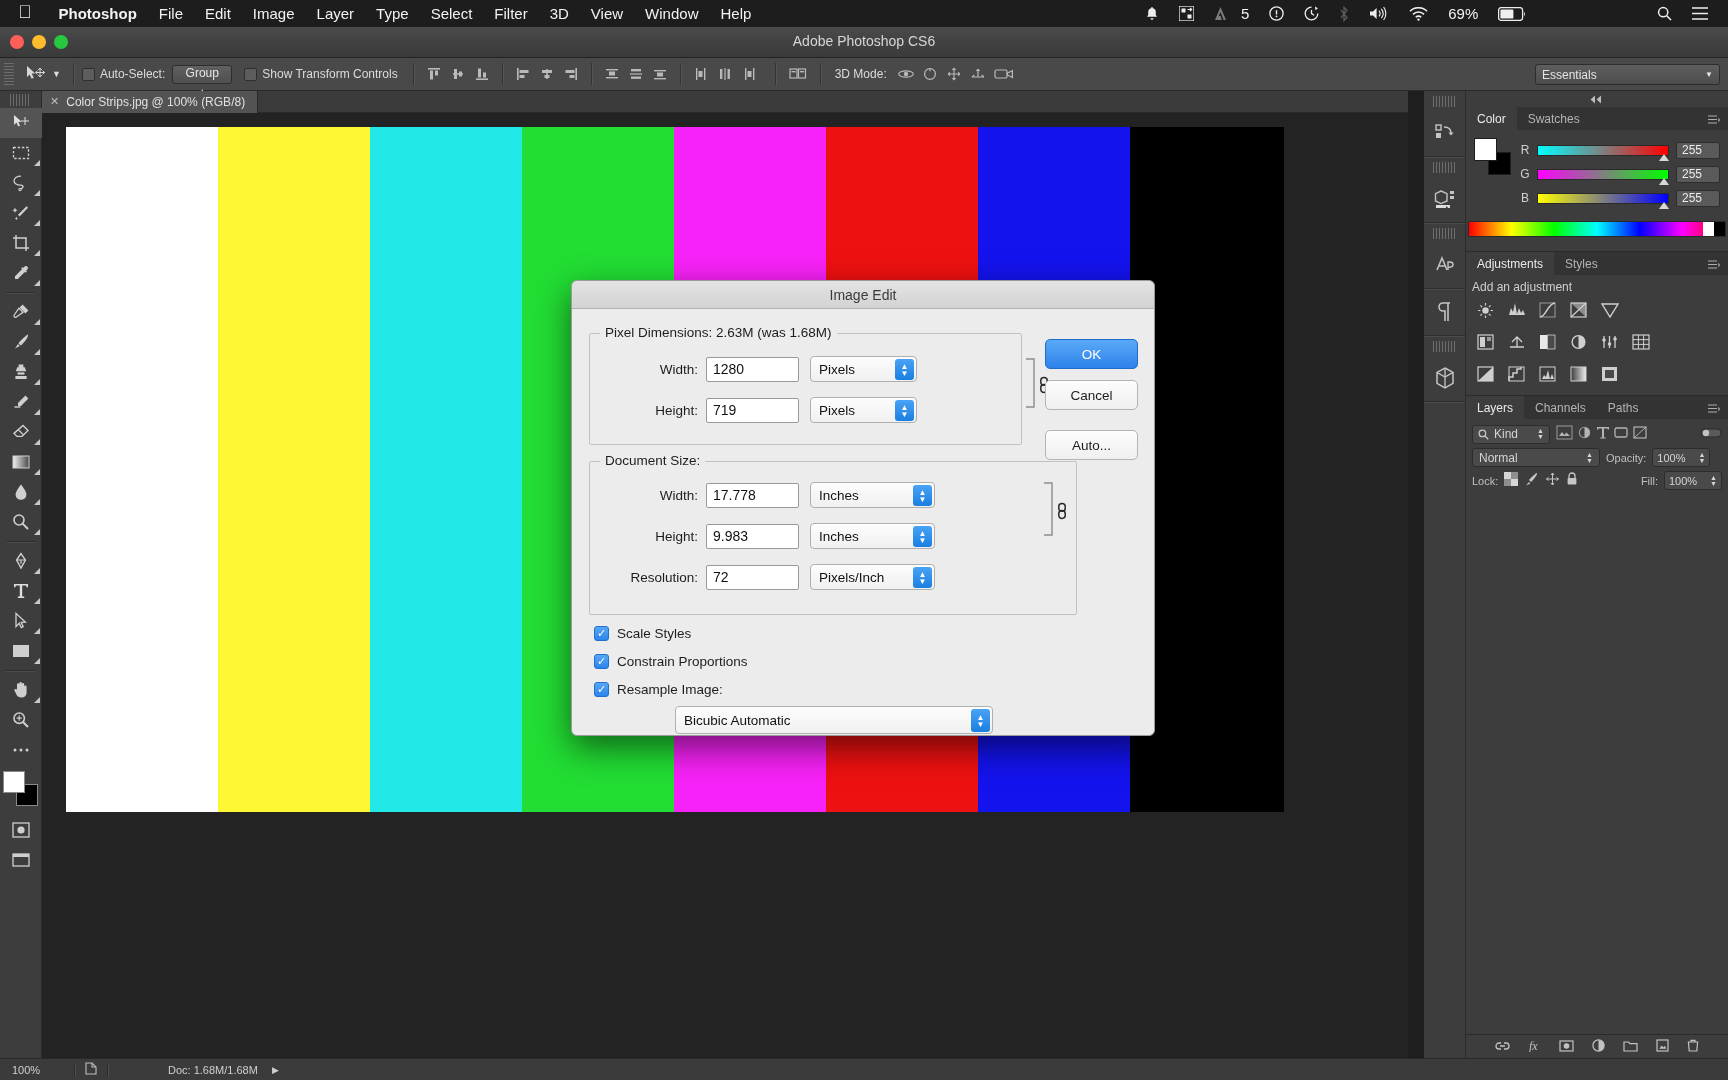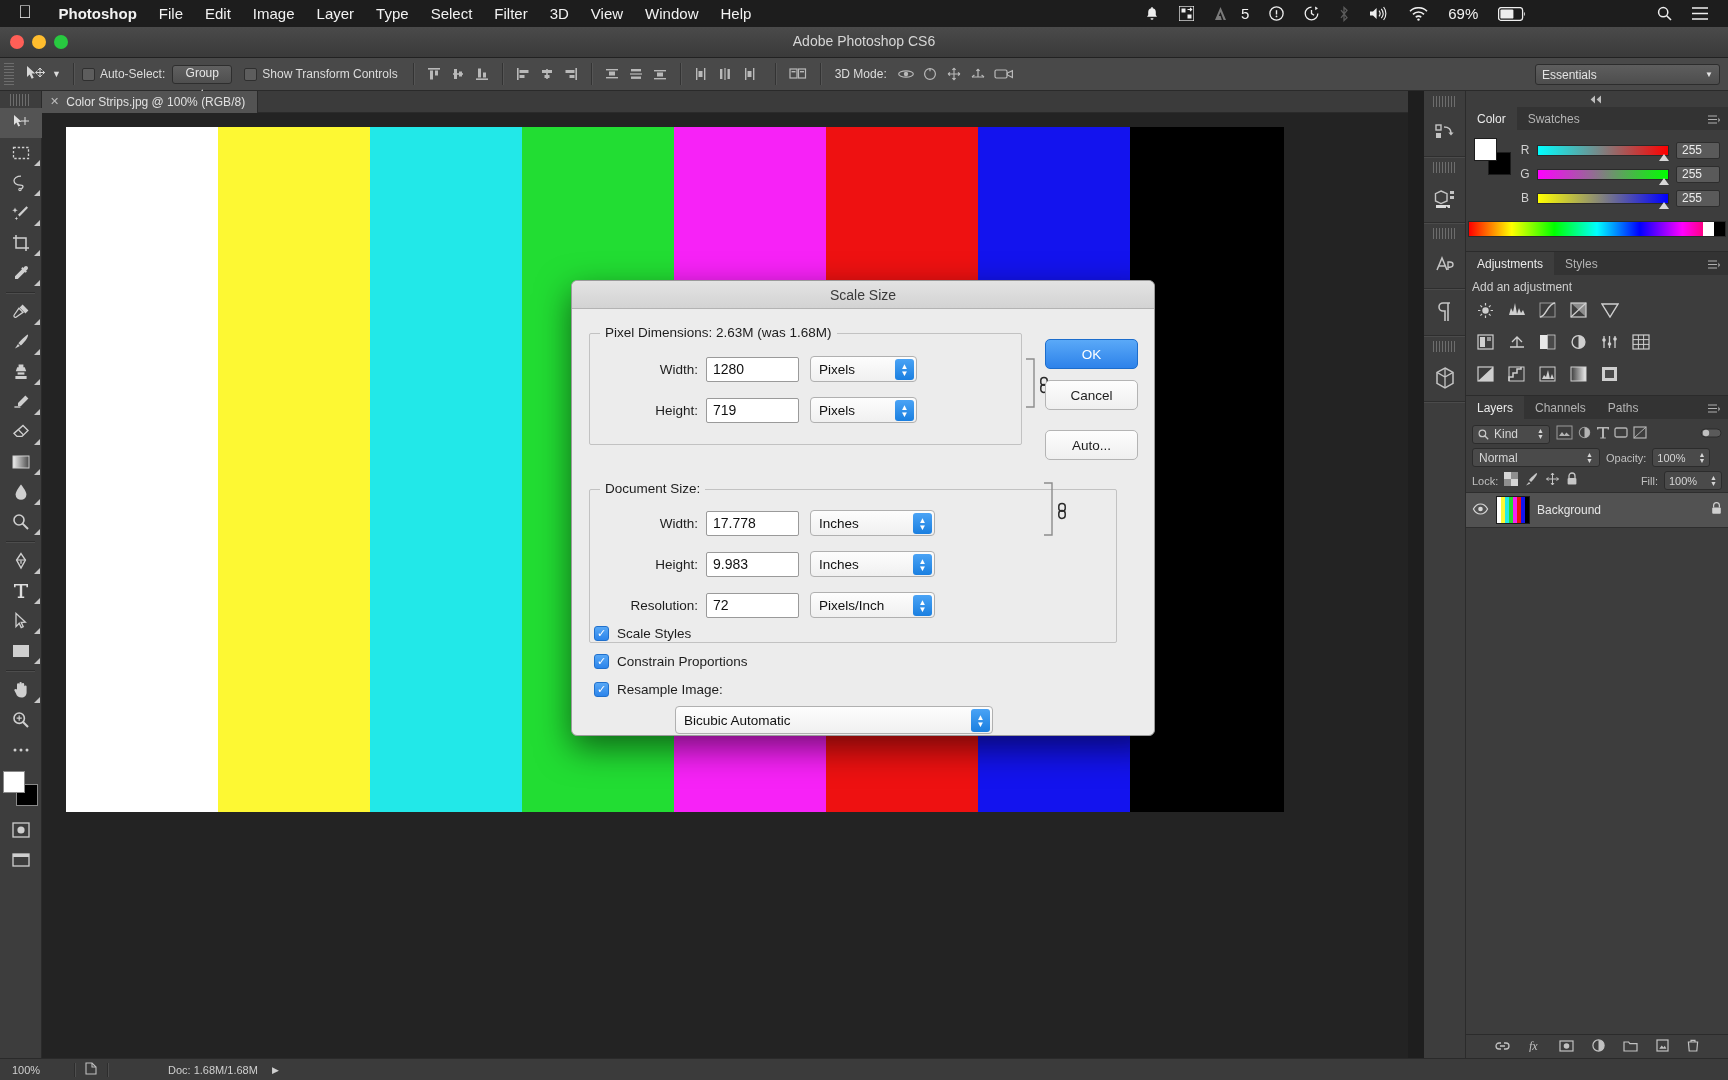--- a/index.html
+++ b/index.html
@@ -931,45 +931,20 @@
               <path d="M3 6V4a3 3 0 0 1 6 0v2" fill="none" stroke="#c6c6c6" stroke-width="1.3"></path>
               <rect x="1.6" y="6" width="8.8" height="6.6" rx="1" fill="#c6c6c6"></rect>
             </svg></span>
         <span style="margin-left:auto;font-size:11px;color:#c0c0c0;">Fill:</span>
         <span class="opbox" style="width:58px;">
           <span>100%</span>
           <span style="margin-left:auto;font-size:7px;line-height:6px;display:flex;flex-direction:column;">▲<span>▼</span></span>
         </span>
       </div>
 
-      <div class="layeritem">
-        <span>
-          <svg width="17" height="12" viewBox="0 0 17 12">
-              <path d="M8.5 1C4 1 1.4 6 1.4 6s2.6 5 7.1 5 7.1-5 7.1-5S13 1 8.5 1z" fill="none" stroke="#d8d8d8" stroke-width="1.2"></path>
-              <circle cx="8.5" cy="6" r="2.3" fill="#d8d8d8"></circle>
-            </svg>
-        </span>
-        <span class="lthumb">
-          <i style="background:#ffffff"></i>
-            <i style="background:#fdf833"></i>
-            <i style="background:#22e8e8"></i>
-          <i style="background:#22dd33"></i>
-            <i style="background:#f722f7"></i>
-            <i style="background:#ee1111"></i>
-          <i style="background:#1313ee"></i>
-            <i style="background:#000000"></i>
-        </span>
-        <span>Background</span>
-        <span style="margin-left:auto;">
-          <svg width="11" height="13" viewBox="0 0 11 13">
-              <path d="M2.6 5.4V3.6a2.9 2.9 0 0 1 5.8 0v1.8" fill="none" stroke="#d0d0d0" stroke-width="1.2"></path>
-              <rect x="1.2" y="5.4" width="8.6" height="6.4" rx="1" fill="#d0d0d0"></rect>
-            </svg>
-        </span>
-      </div>
     </div>
   </div>
 
   <div style="position:absolute;left:42px;right:0;bottom:0;height:24px;background:#3d3d3d;border-top:1px solid #2b2b2b;display:flex;align-items:center;justify-content:center;gap:18px;">
     <span><svg width="15" height="12" viewBox="0 0 15 12">
           <path d="M6 3H4a3 3 0 0 0 0 6h2M9 3h2a3 3 0 0 1 0 6H9M5 6h5" fill="none" stroke="#c2c2c2" stroke-width="1.3"></path>
         </svg></span>
     <span><svg width="13" height="13" viewBox="0 0 13 13">
           <text x="1" y="11" font-size="12" font-family="Liberation Serif, serif" font-style="italic" fill="#c2c2c2">fx</text>
         </svg></span>
@@ -988,21 +963,21 @@
           <rect x="1" y="1" width="11" height="11" fill="none" stroke="#c2c2c2" stroke-width="1.2"></rect>
           <path d="M3.2 9.8l2.6-3.4 1.6 2 1.4-1.6 1.6 3z" fill="#c2c2c2"></path>
         </svg></span>
     <span><svg width="12" height="13" viewBox="0 0 12 13">
           <path d="M1.4 3h9.2l-.8 9H2.2zM4 3V1.4h4V3" fill="none" stroke="#c2c2c2" stroke-width="1.2"></path>
         </svg></span>
   </div>
 </div>
 
 <div id="dlg">
-  <div id="dlgtitle">Scale Size</div>
+  <div id="dlgtitle">Image Edit</div>
 
   <div class="fieldset" style="left:17px; top:52px; width:433px; height:112px;">
     <span class="legend">Pixel Dimensions:  2.63M (was 1.68M)</span>
 
     <div class="frow" style="left:0; top:22px; width:433px;">
       <span class="flabel" style="width:108px;">Width:</span>
       <span class="tfield" style="margin-left:8px;width:93px;">1280</span>
       <span class="popup" style="margin-left:11px;width:107px;">
         <span>Pixels</span>
         <span class="stepper">▲<span>▼</span></span>
@@ -1022,21 +997,21 @@
   <div class="linkbr" style="left:452px; top:76px;">
     <svg width="36" height="55" viewBox="0 0 36 55">
       <path d="M2 2h8v48H2" fill="none" stroke="#8c8c8c" stroke-width="1.4"></path>
       <g transform="translate(15,18)">
         <path d="M5 2.4c1.8 0 3.2 1.2 3.2 2.8v2.2c0 1.6-1.4 2.8-3.2 2.8S1.8 9 1.8 7.4V5.2C1.8 3.6 3.2 2.4 5 2.4z" fill="none" stroke="#2a2a2a" stroke-width="1.5"></path>
         <path d="M5 9.6c1.8 0 3.2 1.2 3.2 2.8v2.2c0 1.6-1.4 2.8-3.2 2.8s-3.2-1.2-3.2-2.8v-2.2c0-1.6 1.4-2.8 3.2-2.8z" fill="none" stroke="#2a2a2a" stroke-width="1.5"></path>
       </g>
     </svg>
   </div>
 
-  <div class="fieldset" style="left:17px; top:180px; width:528px; height:154px;margin-top:28px;">
+  <div class="fieldset" style="left:17px; top:180px; width:488px; height:154px;">
     <span class="legend">Document Size:</span>
 
     <div class="frow" style="left:0; top:20px; width:450px;">
       <span class="flabel" style="width:108px;">Width:</span>
       <span class="tfield" style="margin-left:8px;width:93px;">17.778</span>
       <span class="popup" style="margin-left:11px;width:125px;">
         <span>Inches</span>
         <span class="stepper">▲<span>▼</span></span>
       </span>
     </div>

